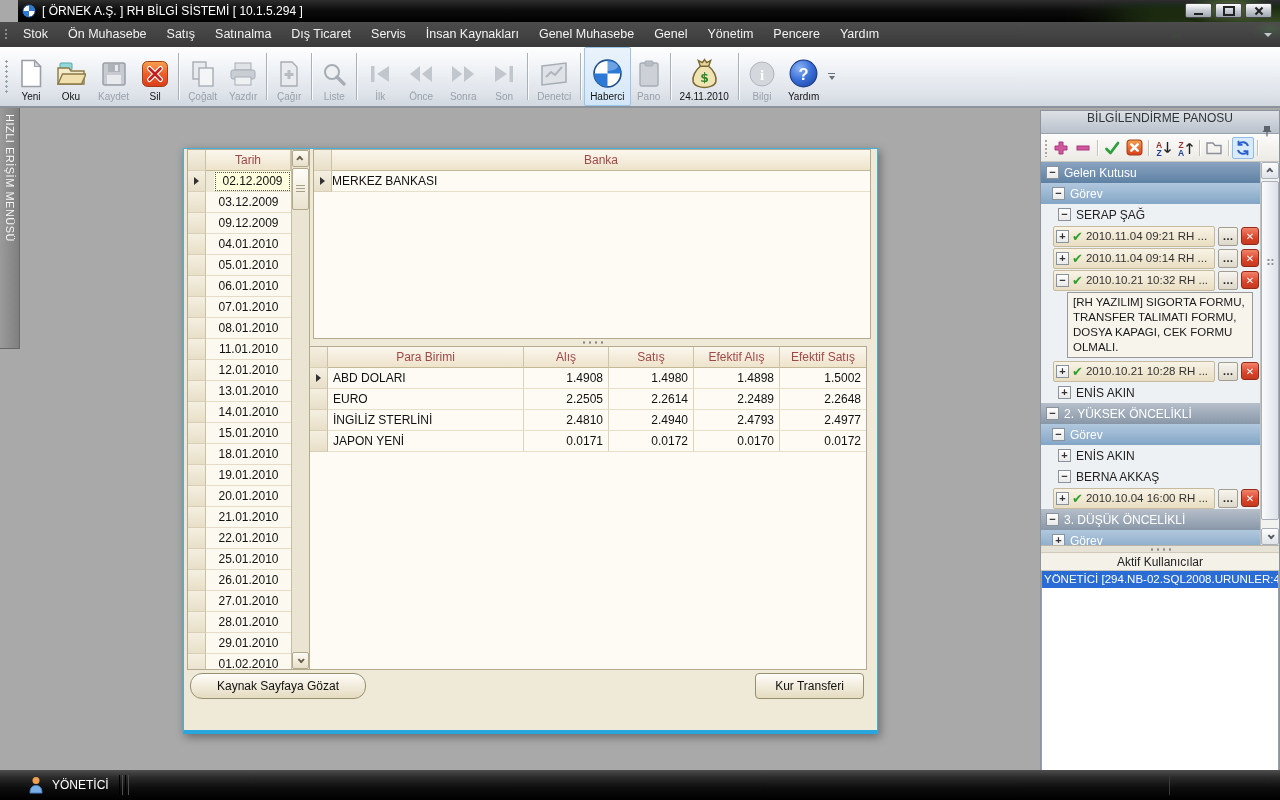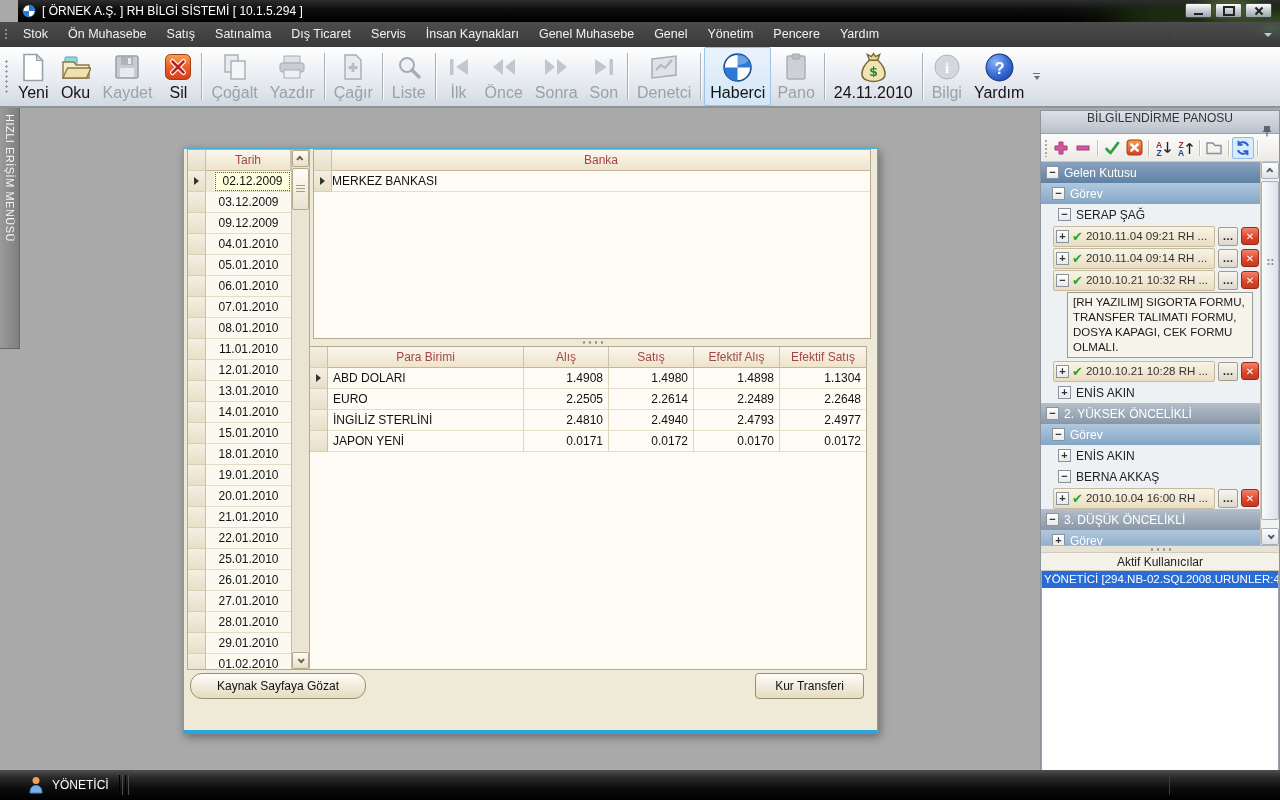--- a/index.html
+++ b/index.html
@@ -43,21 +43,21 @@
   
   .toolbar{position:absolute;top:47px;left:0;width:100%;height:61px;box-sizing:border-box;
     background:linear-gradient(#ffffff,#eef1f5 40%,#dfe4ea 78%,#d2d8e0);
     border-bottom:2px solid #8d939b;display:flex;align-items:stretch;z-index:3;}
   .tgrip{width:5px;margin:12px 3px 12px 4px;
     background-image:radial-gradient(circle,#9aa0a8 1px,transparent 1.3px);background-size:5px 5px;}
   #toolbar-buttons{display:flex;align-items:stretch;}
   .tb-btn{display:flex;flex-direction:column;align-items:center;justify-content:flex-end;
     padding:3px 5px 3px;min-width:30px;border:1px solid transparent;border-radius:2px;box-sizing:border-box;}
   .tb-icon{height:33px;display:flex;align-items:center;justify-content:center;margin-bottom:1px;}
-  .tb-label{font-size:16px;color:#141414;white-space:nowrap;}
+  .tb-label{font-size:10px;color:#141414;white-space:nowrap;}
   .tb-btn.disabled .tb-label{color:#9aa1ab;}
   .tb-btn.hl{background:linear-gradient(#eaf3fc,#d3e6f8);border-color:#9cc3e8;}
   .tb-sep{width:1px;background:#aab0b8;margin:6px 3px;box-shadow:1px 0 0 rgba(255,255,255,.8);}
   .toolbar-overflow{align-self:center;margin-left:3px;display:flex;flex-direction:column;align-items:center;gap:2px;}
   .toolbar-overflow .bar{width:7px;height:1px;background:#6a7078;}
   .toolbar-overflow .tri{width:0;height:0;border-left:3.5px solid transparent;border-right:3.5px solid transparent;border-top:4px solid #6a7078;}
 
   
   .workspace{position:absolute;top:108px;left:0;width:1280px;height:662px;background:#a9a9a9;}
   .quick-access{position:absolute;left:0;top:0;width:19px;height:240px;
@@ -604,21 +604,21 @@
           </div>
           <div id="rate-rows">
               <div class="row21">
                 <span class="marker-cell">
                   <span class="arrow-right"></span>
                 </span>
                 <span class="cell c0">ABD DOLARI</span>
                 <span class="cell c1 num">1.4908</span>
                 <span class="cell c2 num">1.4980</span>
                 <span class="cell c3 num">1.4898</span>
-                <span class="cell c4 num">1.1304</span>
+                <span class="cell c4 num">1.5002</span>
               </div>
               <div class="row21">
                 <span class="marker-cell"></span>
                 <span class="cell c0">EURO</span>
                 <span class="cell c1 num">2.2505</span>
                 <span class="cell c2 num">2.2614</span>
                 <span class="cell c3 num">2.2489</span>
                 <span class="cell c4 num">2.2648</span>
               </div>
               <div class="row21">

